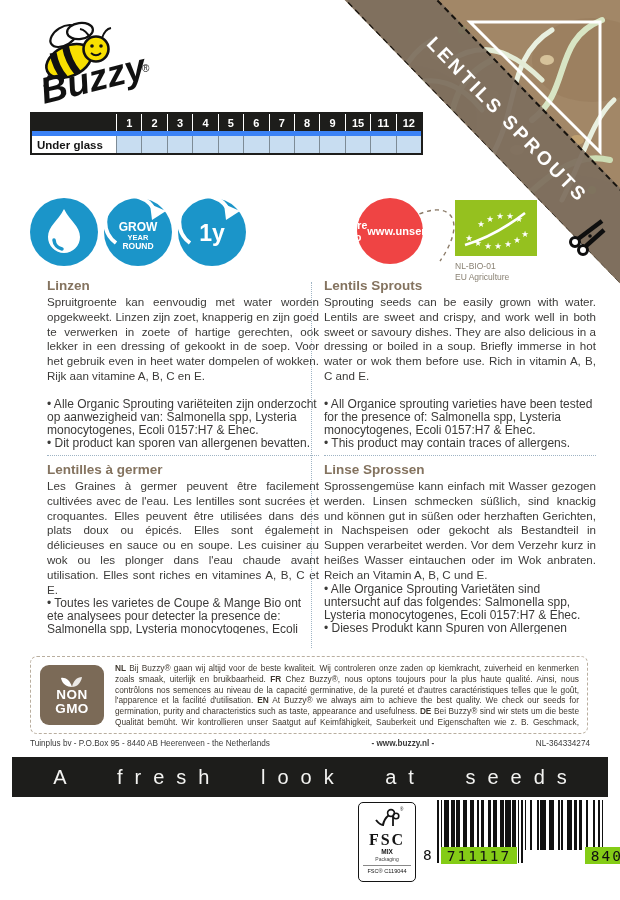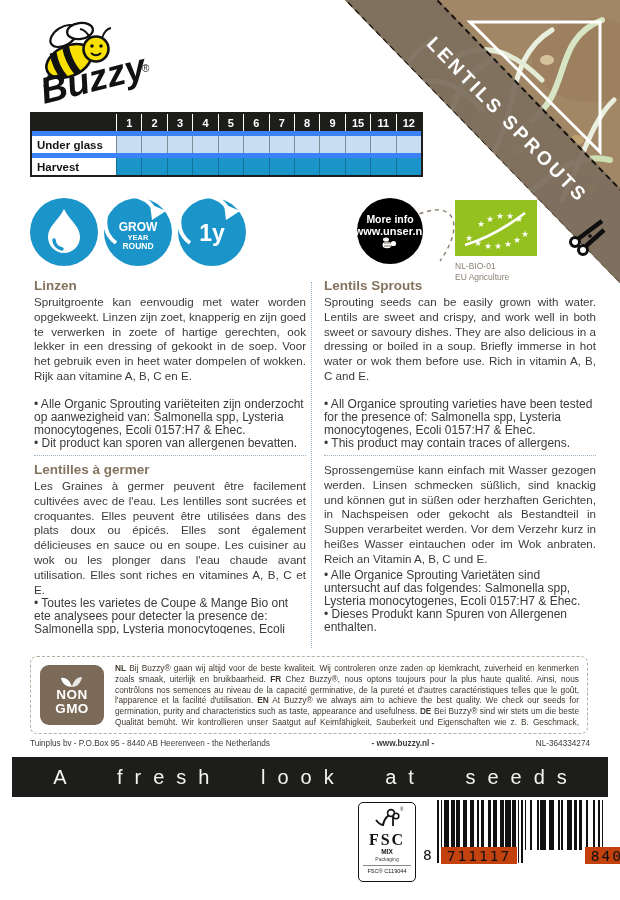--- a/index.html
+++ b/index.html
@@ -29,29 +29,29 @@
   .cal-cell{flex:1;display:flex;align-items:center;justify-content:center;}
   .cal-cell.head{background:#1d1d1b;color:#fff;font-size:11px;font-weight:bold;border-left:1px solid #fff;}
   .cal-cell.fill-light{background:#c8ddf1;border-left:1px solid #7d8b96;}
   .cal-cell.fill-none{background:#fff;border-left:1px solid #8a8a8a;}
   .cal-cell.fill-dark{background:#1b95c9;border-left:1px solid #11719c;}
 
   
   .badge-circle{position:absolute;width:68px;height:68px;}
   .flight{position:absolute;left:345px;top:186px;width:135px;height:95px;}
   .more-info{position:absolute;left:357px;top:198px;width:66px;height:66px;border-radius:50%;
-             background:#000000;display:flex;flex-direction:column;align-items:center;justify-content:center;}
+             background:#ef4444;display:flex;flex-direction:row;align-items:center;justify-content:center;}
   .more-info .t1{color:#fff;font-size:10.5px;font-weight:bold;line-height:12px;}
   .more-info .t2{color:#fff;font-size:11px;font-weight:bold;line-height:12px;}
   .eu-logo{position:absolute;left:455px;top:200px;width:82px;height:56px;background:#95c11f;}
   .eu-caption{position:absolute;left:455px;top:261px;font-size:8.5px;line-height:11px;color:#8a8274;}
 
   
   .col{position:absolute;top:278px;width:272px;}
-  .col.left{left:34px;} .col.right{left:324px;}
+  .col.left{left:47px;} .col.right{left:324px;}
   .lang-block{height:172px;display:flex;flex-direction:column;overflow:hidden;}
   .lang-block .bullets{margin-top:auto;}
   .sec-title{font-size:13.5px;font-weight:bold;color:#84735f;margin:0 0 1px;}
   .sec-body{font-size:11.6px;line-height:14.8px;text-align:justify;margin:1px 0 0;color:#3b3a38;}
   .bullet{font-size:12px;line-height:13px;margin:0;color:#3b3a38;}
   .dotsep{border-top:1.5px dotted #9fb4c4;margin:5px 0 6px;height:0;}
   .vsep{position:absolute;left:311px;top:282px;height:366px;border-left:1.5px dotted #9fb4c4;}
 
   
   .quality{position:absolute;left:30px;top:656px;width:558px;height:78px;
@@ -78,21 +78,21 @@
        border-radius:5px;box-sizing:border-box;text-align:center;padding-top:3px;}
   .fsc .name{font-family:"Liberation Serif",serif;font-weight:bold;font-size:16px;letter-spacing:2px;line-height:12px;color:#141414;}
   .fsc .mix{font-size:6.5px;font-weight:bold;margin-top:2px;color:#141414;}
   .fsc .sub{font-size:5px;color:#444;margin-top:1px;}
   .fsc .lic{font-size:5.6px;color:#141414;border-top:1px solid #888;margin:3px 4px 0;padding-top:2px;}
 
   
   .barcode{position:absolute;left:437px;top:800px;width:167px;height:68px;}
   .bars{position:absolute;left:0;top:0;display:flex;align-items:flex-start;}
   .bars div{width:1.75px;flex:none;}
-  .bc-num{position:absolute;top:47px;height:17px;background:#c2410c;color:#111;
+  .bc-num{position:absolute;top:47px;height:17px;background:#84cc16;color:#111;
           font-family:"DejaVu Sans Mono",monospace;font-size:14.5px;letter-spacing:2px;
           display:flex;justify-content:center;align-items:flex-end;}
   .bc-first{position:absolute;left:-14px;top:47px;font-family:"DejaVu Sans Mono",monospace;font-size:14.5px;color:#111;}
 </style>
 </head>
 <body>
 
 <div class="sheet">
 
   <svg class="logo" viewBox="0 0 140 100">
@@ -181,35 +181,20 @@
         <div class="cal-cell fill-light"></div>
         <div class="cal-cell fill-light"></div>
         <div class="cal-cell fill-light"></div>
         <div class="cal-cell fill-light"></div>
         <div class="cal-cell fill-light"></div>
         <div class="cal-cell fill-light"></div>
         <div class="cal-cell fill-light"></div>
         <div class="cal-cell fill-light"></div>
         <div class="cal-cell fill-light"></div>
       </div>
-    <div class="cal-row" id="cal-row-2">
-      <div class="cal-label">Harvest</div>
-    <div class="cal-cell fill-dark"></div>
-        <div class="cal-cell fill-dark"></div>
-        <div class="cal-cell fill-dark"></div>
-        <div class="cal-cell fill-dark"></div>
-        <div class="cal-cell fill-dark"></div>
-        <div class="cal-cell fill-dark"></div>
-        <div class="cal-cell fill-dark"></div>
-        <div class="cal-cell fill-dark"></div>
-        <div class="cal-cell fill-dark"></div>
-        <div class="cal-cell fill-dark"></div>
-        <div class="cal-cell fill-dark"></div>
-        <div class="cal-cell fill-dark"></div>
-      </div>
   </div>
 
   <svg class="badge-circle" style="left:30px;top:198px;" viewBox="0 0 68 68">
     <circle cx="34" cy="34" r="34" fill="#1b95c9"></circle>
     <path d="M34,11 C40,23 50,28 50,39 a16,16 0 1,1 -32,0 C18,28 28,23 34,11 Z" fill="#fff"></path>
     <path d="M24,42 a10,10 0 0,0 8,9" stroke="#1b95c9" stroke-width="3.5" fill="none" stroke-linecap="round"></path>
   </svg>
 
   <svg class="badge-circle" style="left:104px;top:198px;" viewBox="0 0 68 68">
     <circle cx="34" cy="34" r="34" fill="#1b95c9"></circle>
@@ -288,20 +273,21 @@
     <div class="lang-block">
       <h3 class="sec-title">Lentils Sprouts</h3>
       <p class="sec-body">Sprouting seeds can be easily grown with water. Lentils are sweet and crispy, and work well in both sweet or savoury dishes. They are also delicious in a dressing or boiled in a soup. Briefly immerse in hot water or wok them before use. Rich in vitamin A, B, C and E.</p>
       <div class="bullets">
         <p class="bullet">• All Organice sprouting varieties have been tested for the presence of: Salmonella spp, Lysteria monocytogenes, Ecoli 0157:H7 &amp; Ehec.</p>
         <p class="bullet">• This product may contain traces of allergens.</p>
       </div>
     </div>
     <div class="dotsep"></div>
     <div class="lang-block">
+      <h3 class="sec-title">Linse Sprossen</h3>
       <p class="sec-body">Sprossengemüse kann einfach mit Wasser gezogen werden. Linsen schmecken süßlich, sind knackig und können gut in süßen oder herzhaften Gerichten, in Nachspeisen oder gekocht als Bestandteil in Suppen verarbeitet werden. Vor dem Verzehr kurz in heißes Wasser eintauchen oder im Wok anbraten. Reich an Vitamin A, B, C und E.</p>
       <div class="bullets">
         <p class="bullet">• Alle Organice Sprouting Varietäten sind untersucht auf das folgendes: Salmonella spp, Lysteria monocytogenes, Ecoli 0157:H7 &amp; Ehec.</p>
         <p class="bullet">• Dieses Produkt kann Spuren von Allergenen enthalten.</p>
       </div>
     </div>
   </div>
 
   <div class="vsep"></div>
 

